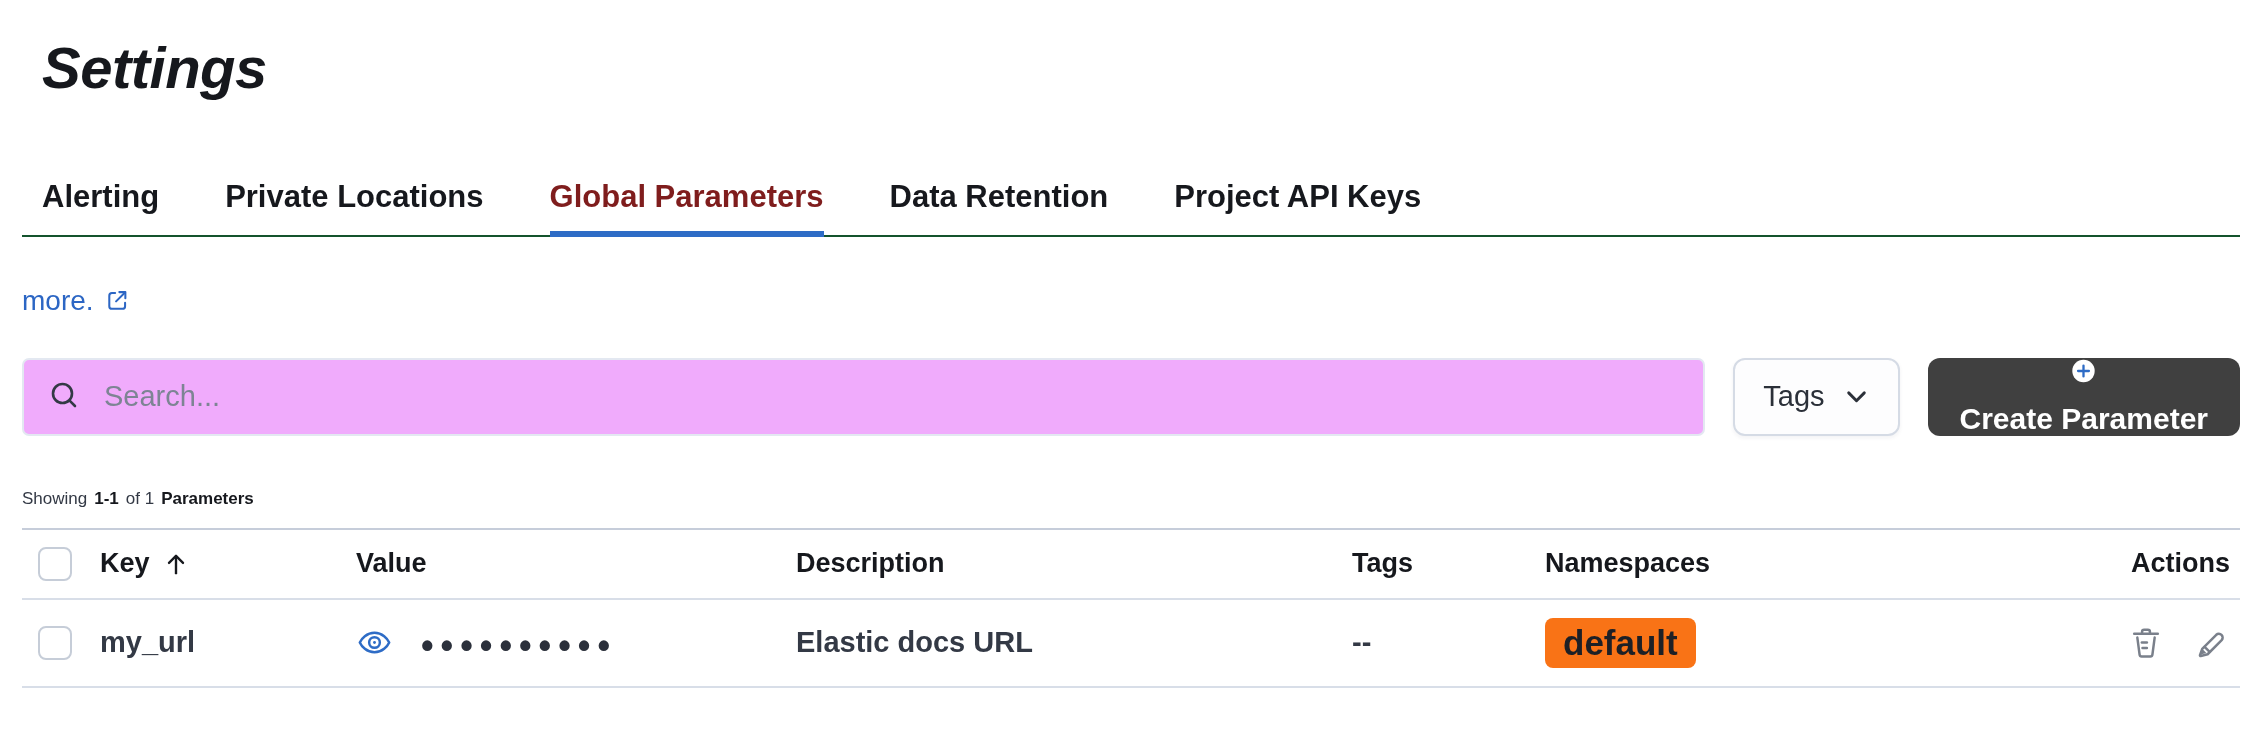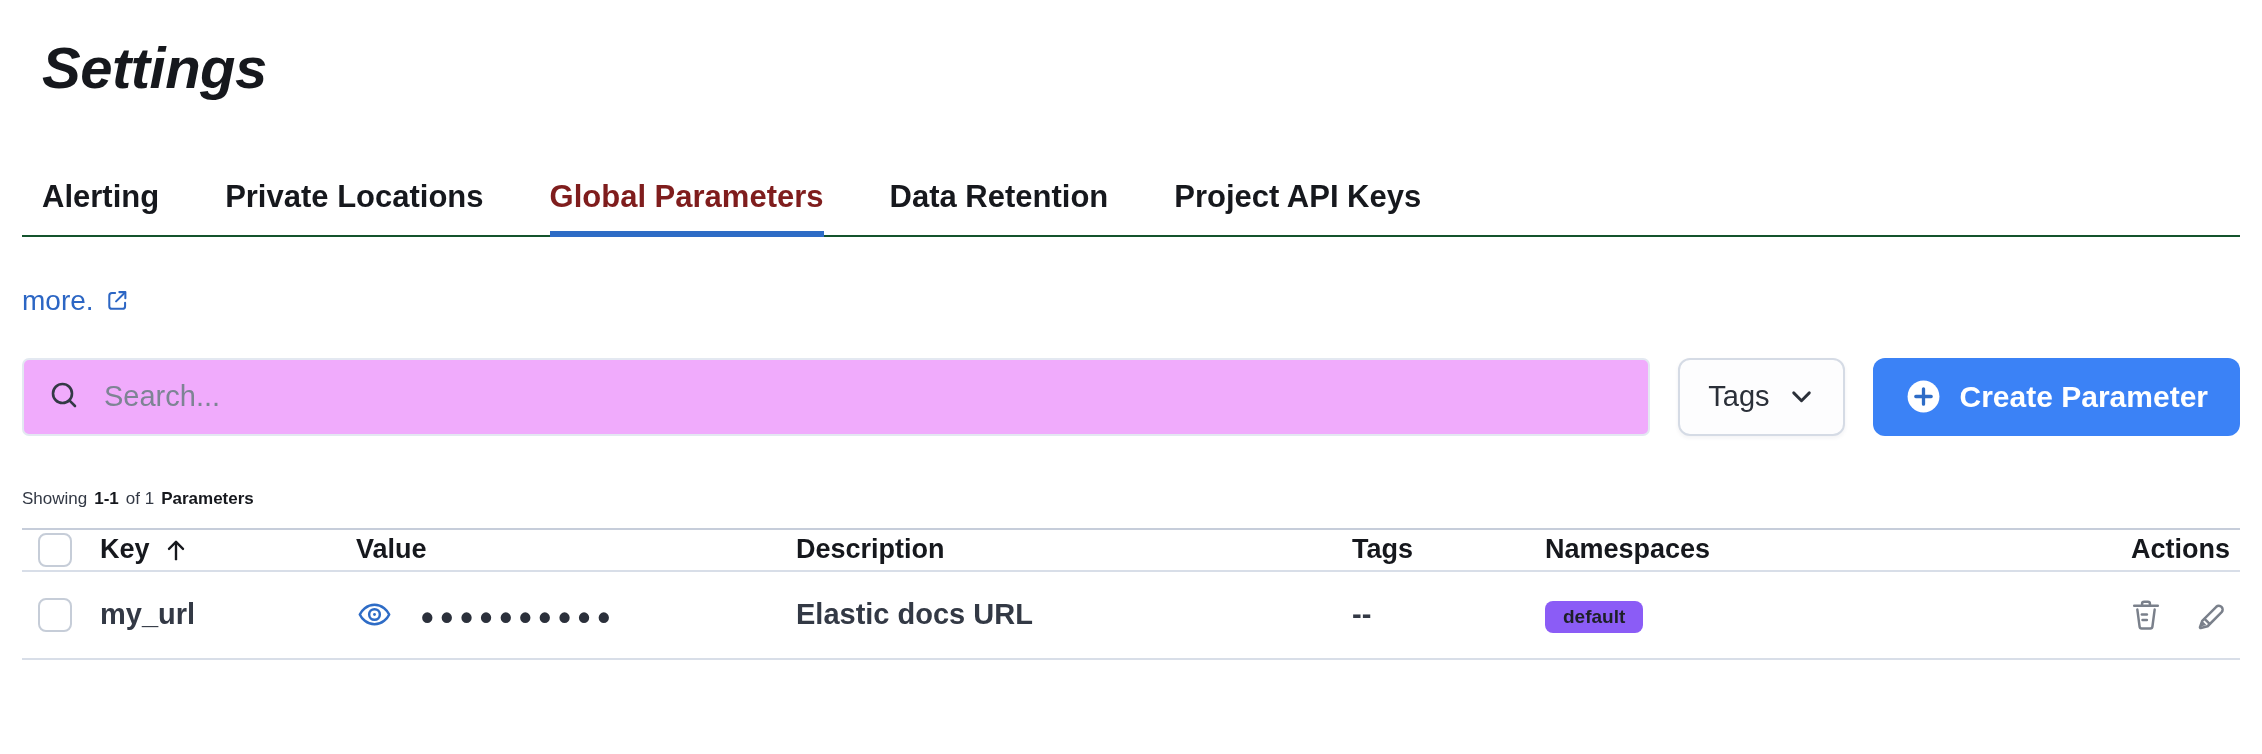--- a/index.html
+++ b/index.html
@@ -108,48 +108,49 @@
     font-size: 29px;
     font-weight: 500;
     color: #2b3039;
     cursor: pointer;
   }
   .create-btn {
     height: 78px;
     padding: 0 32px;
     border: none;
     border-radius: 12px;
-    background: #3b82f6;
+    background: #404040;
     display: flex;
     align-items: center;
     gap: 18px;
     font-family: inherit;
     font-size: 30px;
     font-weight: 600;
     color: #ffffff;
     cursor: pointer;
     white-space: nowrap;
+    flex-direction: column;
   }
 
   
   .summary {
     margin-top: 48px;
     font-size: 17px;
     line-height: 30px;
     color: #333945;
   }
   .summary span { margin-right: 7px; }
   .summary .b { font-weight: 700; color: #16181d; }
 
   
   .table { margin-top: 14px; }
   .thead {
     display: flex;
     align-items: center;
-    height: 44px;
+    height: 72px;
     border-top: 2px solid #c6cdda;
     border-bottom: 2px solid #d8dee8;
     font-size: 27px;
     font-weight: 700;
     color: #16181d;
   }
   .trow {
     display: flex;
     align-items: center;
     height: 88px;
@@ -187,24 +188,24 @@
   .masked-value {
     font-size: 36px;
     letter-spacing: 7px;
     color: #2b303b;
     line-height: 1;
     padding-top: 6px;
   }
 
   .badge {
     display: inline-block;
-    background: #8b5cf6;
+    background: #f97316;
     border-radius: 8px;
     padding: 5px 18px;
-    font-size: 19px;
+    font-size: 35px;
     color: #1d2026;
   }
 
   .icon-btn {
     background: none;
     border: none;
     padding: 0;
     cursor: pointer;
     display: inline-flex;
     align-items: center;

